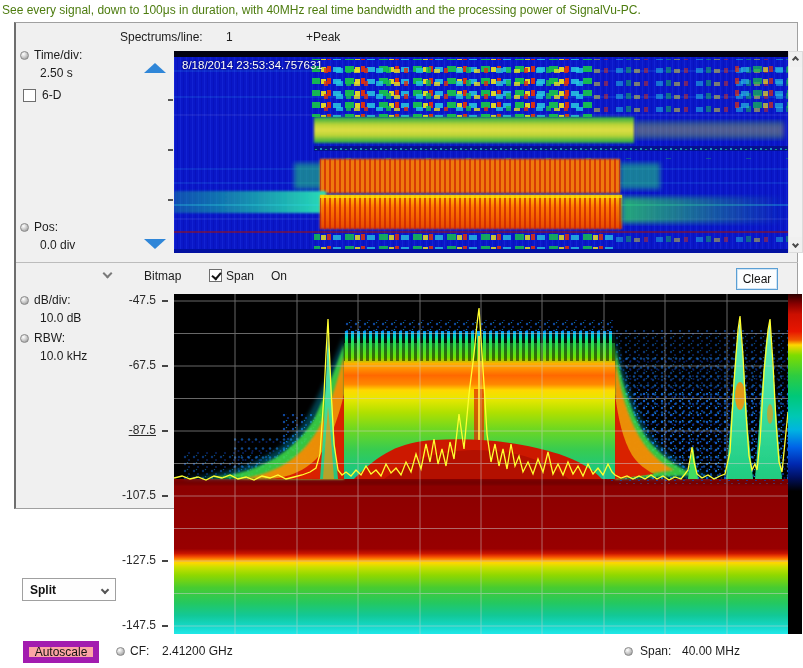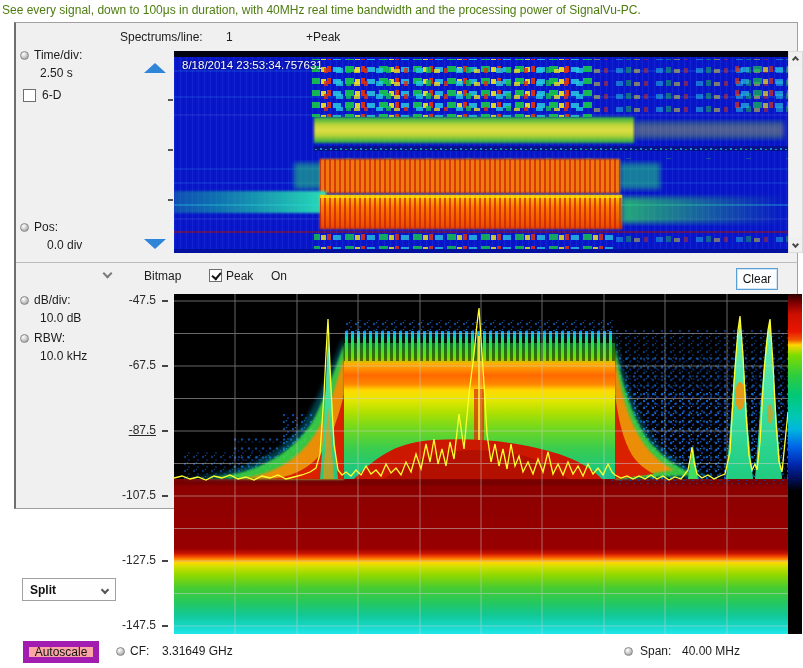--- a/index.html
+++ b/index.html
@@ -79,21 +79,21 @@
 
   <span class="knob abs" style="left:4px; top:28px;"></span>
   <span class="lbl abs" style="left:18px; top:25px;">Time/div:</span>
   <span class="val abs" style="left:24px; top:43px;">2.50 s</span>
 
   <span class="cb" style="left:7px; top:66px;" data-checked="false"></span>
   <span class="lbl abs" style="left:26px; top:65px;">6-D</span>
 
   <span class="knob abs" style="left:4px; top:200px;"></span>
   <span class="lbl abs" style="left:18px; top:197px;">Pos:</span>
-  <span class="val abs" style="left:24px; top:215px;margin-left:7px;">0.0 div</span>
+  <span class="val abs" style="left:24px; top:215px;">0.0 div</span>
 
   <div class="tri-up abs" style="left:128px; top:40px;"></div>
   <div class="tri-down abs" style="left:128px; top:216px;"></div>
   <div class="vtick abs" style="left:152px; top:76px;"></div>
   <div class="vtick abs" style="left:152px; top:126px;"></div>
   <div class="vtick abs" style="left:152px; top:176px;"></div>
 
   <div class="abs specwrap">
     <div class="timestamp">8/18/2014 23:53:34.757631</div>
     <svg width="614" height="202">
@@ -196,21 +196,21 @@
       </div>
     <div class="sbtn" style="bottom:0;">
         <span class="chev down"></span>
       </div>
   </div>
 
   <div class="sep" style="left:0; top:239px; width:782px;"></div>
   <span class="chev down abs" style="left:88px; top:247px; border-color:#7a7a7a;"></span>
   <span class="lbl abs" style="left:128px; top:246px;">Bitmap</span>
   <span class="cb" style="left:193px; top:246px;" data-checked="true"></span>
-  <span class="lbl abs" style="left:210px; top:246px;">Peak</span>
+  <span class="lbl abs" style="left:210px; top:246px;">Span</span>
   <span class="lbl abs" style="left:255px; top:246px;">On</span>
   <button class="btn focus" style="left:720px; top:245px; width:42px; height:22px;">Clear</button>
 
   <span class="knob abs" style="left:4px; top:273px;"></span>
   <span class="lbl abs" style="left:18px; top:270px;">dB/div:</span>
   <span class="val abs" style="left:24px; top:288px;">10.0 dB</span>
   <span class="knob abs" style="left:4px; top:311px;"></span>
   <span class="lbl abs" style="left:18px; top:308px;">RBW:</span>
   <span class="val abs" style="left:24px; top:326px;">10.0 kHz</span>
 
@@ -374,17 +374,17 @@
   <div class="abs legend"></div>
 
   <div class="dd" style="left:6px; top:555px; width:94px; height:23px;">
     <span>Split</span>
     <span class="chev down"></span>
   </div>
   <button class="btn" style="left:7px; top:618px; width:76px; height:22px;">Autoscale</button>
 
   <span class="knob abs" style="left:100px; top:624px;"></span>
   <span class="lbl abs" style="left:114px; top:621px;">CF:</span>
-  <span class="val abs" style="left:146px; top:621px;">3.31649 GHz</span>
+  <span class="val abs" style="left:146px; top:621px;">2.41200 GHz</span>
   <span class="knob abs" style="left:608px; top:624px;"></span>
   <span class="lbl abs" style="left:624px; top:621px;text-align:center;">Span:</span>
   <span class="val abs" style="left:666px; top:621px;">40.00 MHz</span>
 </div>
 
 </body></html>

